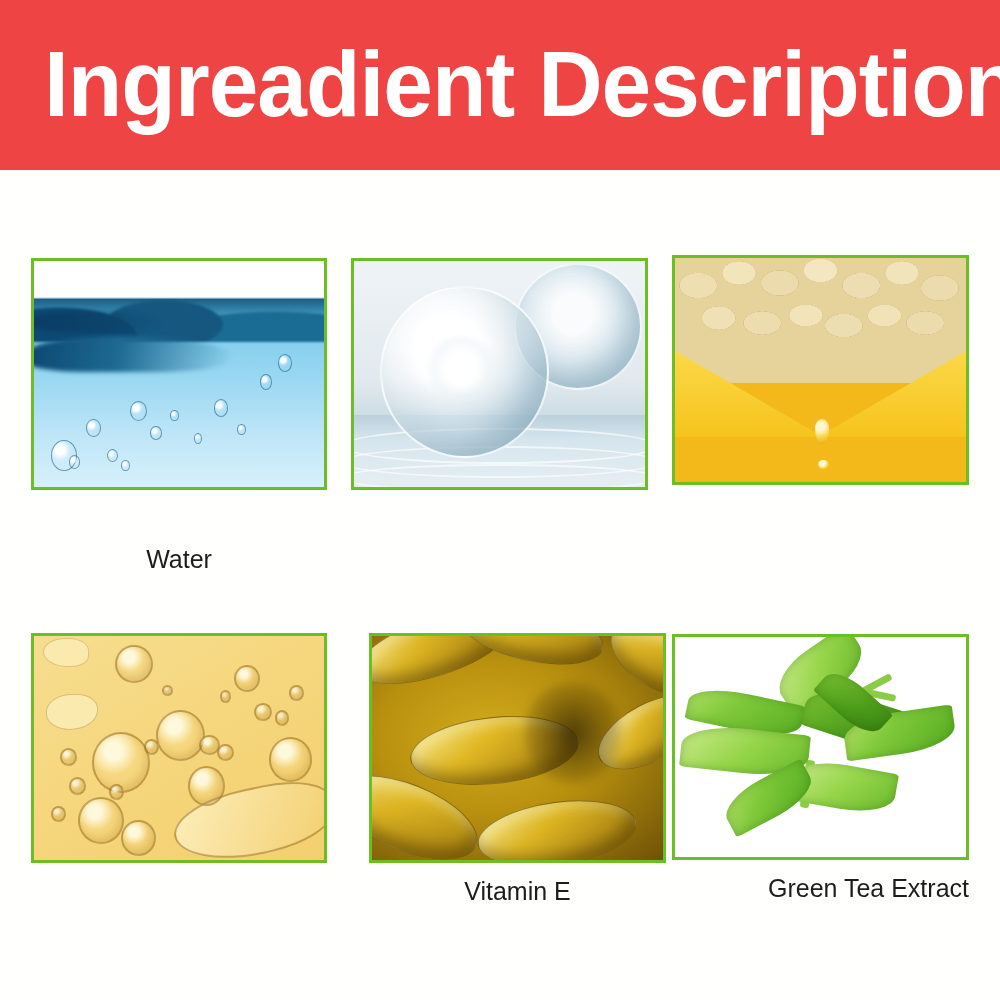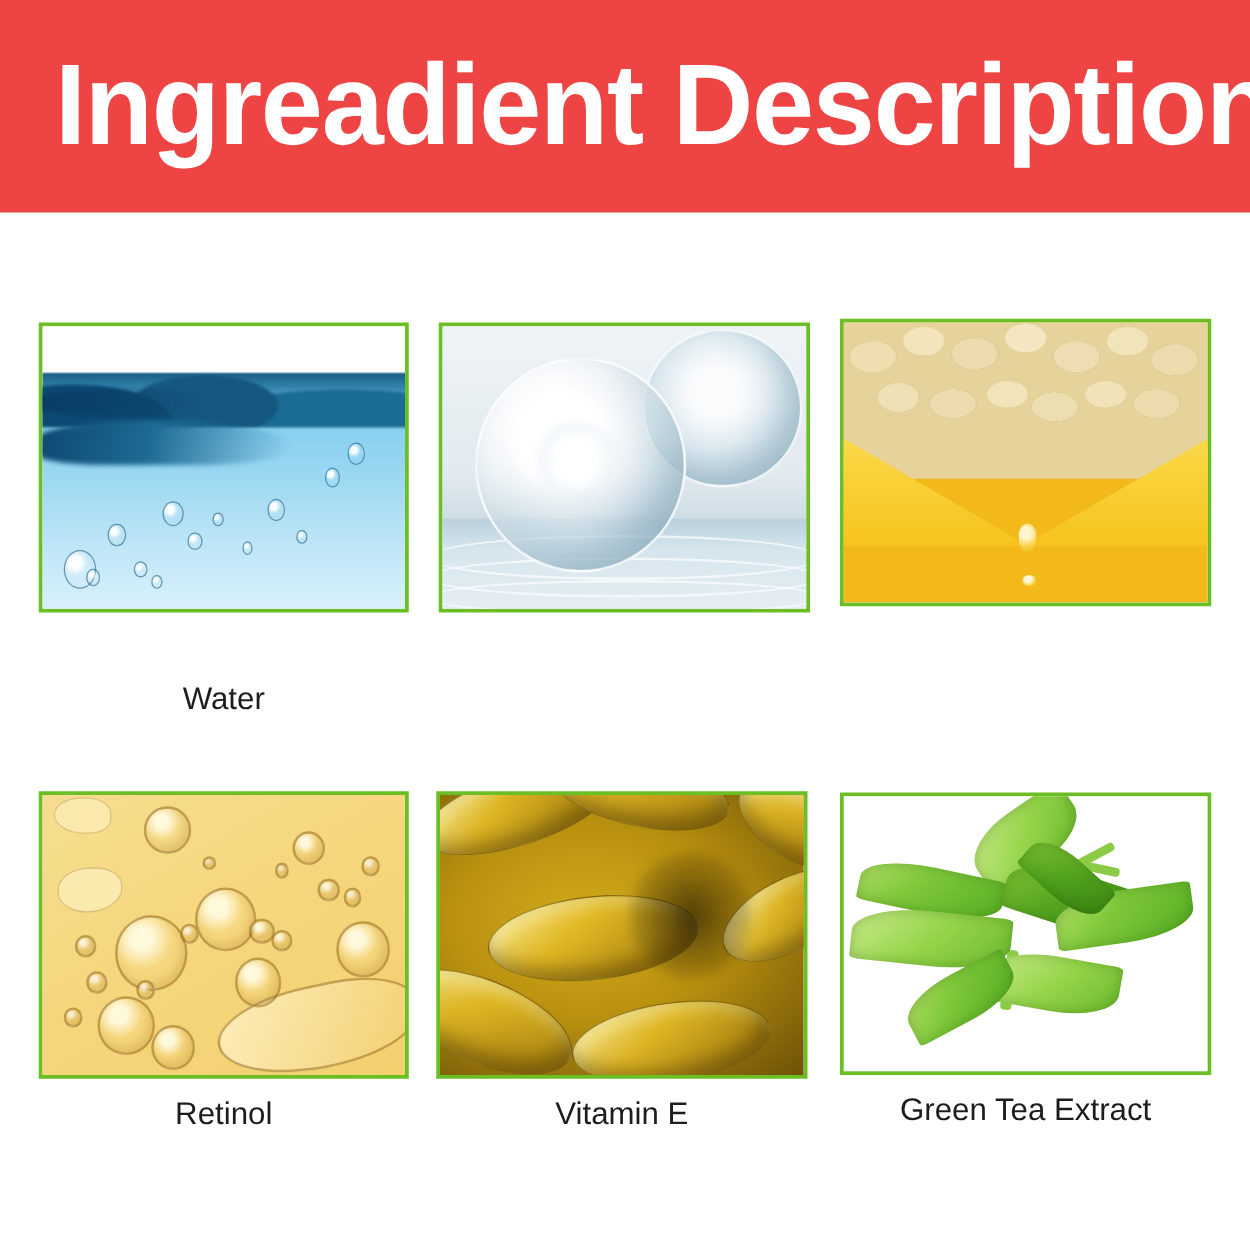--- a/index.html
+++ b/index.html
@@ -294,24 +294,23 @@
         <div class="obub" style="left:38%; top:46%; width:5%;  height:7%;"></div>
         <div class="obub" style="left:9%;  top:50%; width:6%;  height:8%;"></div>
         <div class="obub" style="left:12%; top:63%; width:6%;  height:8%;"></div>
         <div class="obub" style="left:26%; top:66%; width:5%;  height:7%;"></div>
         <div class="obub" style="left:30%; top:82%; width:12%; height:16%;"></div>
         <div class="obub" style="left:6%;  top:76%; width:5%;  height:7%;"></div>
         <div class="obub" style="left:64%; top:24%; width:4%;  height:6%;"></div>
         <div class="obub" style="left:44%; top:22%; width:4%;  height:5%;"></div>
       </div>
     </div>
-    <div class="caption" style="top:243px;">Retinol</div>
-  </div>
-
-  <div class="cell" style="left:349px; top:463px; width:297px; height:180px;">
+  </div>
+
+  <div class="cell" style="left:369px; top:463px; width:297px; height:180px;">
     <div class="thumb" style="width:297px; height:230px;">
       <div class="art art-vit">
         <div class="cap" style="left:-6%;  top:-8%;  width:55%; height:26%; transform:rotate(-18deg);"></div>
         <div class="cap" style="left:30%;  top:-14%; width:50%; height:25%; transform:rotate(12deg);"></div>
         <div class="cap" style="left:13%;  top:36%;  width:58%; height:30%; transform:rotate(-6deg);"></div>
         <div class="cap" style="left:-14%; top:66%;  width:52%; height:30%; transform:rotate(22deg);"></div>
         <div class="cap" style="left:36%;  top:74%;  width:55%; height:28%; transform:rotate(-8deg);"></div>
         <div class="cap" style="left:76%;  top:30%;  width:40%; height:26%; transform:rotate(-28deg);"></div>
         <div class="cap" style="left:80%;  top:-2%;  width:34%; height:24%; transform:rotate(34deg);"></div>
         <div class="dark1"></div>
@@ -329,16 +328,16 @@
         <div class="leaf light" style="left:34%; top:4%;  width:32%; height:22%; transform:rotate(-34deg);"></div>
         <div class="leaf" style="left:4%;  top:26%; width:40%; height:17%; transform:rotate(12deg);"></div>
         <div class="leaf light" style="left:2%;  top:42%; width:44%; height:20%; transform:rotate(6deg);"></div>
         <div class="leaf dark" style="left:44%; top:28%; width:40%; height:20%; transform:rotate(18deg);"></div>
         <div class="leaf" style="left:58%; top:34%; width:38%; height:19%; transform:rotate(-8deg);"></div>
         <div class="leaf light" style="left:40%; top:58%; width:36%; height:20%; transform:rotate(10deg);"></div>
         <div class="leaf" style="left:16%; top:64%; width:32%; height:18%; transform:rotate(-28deg);"></div>
         <div class="leaf dark" style="left:48%; top:22%; width:26%; height:16%; transform:rotate(42deg);"></div>
       </div>
     </div>
-    <div class="caption" style="top:239px;">Green Tea Extract</div>
+    <div class="caption" style="top:239px;text-align:right;">Green Tea Extract</div>
   </div>
 
 </div>
 
 </body></html>

